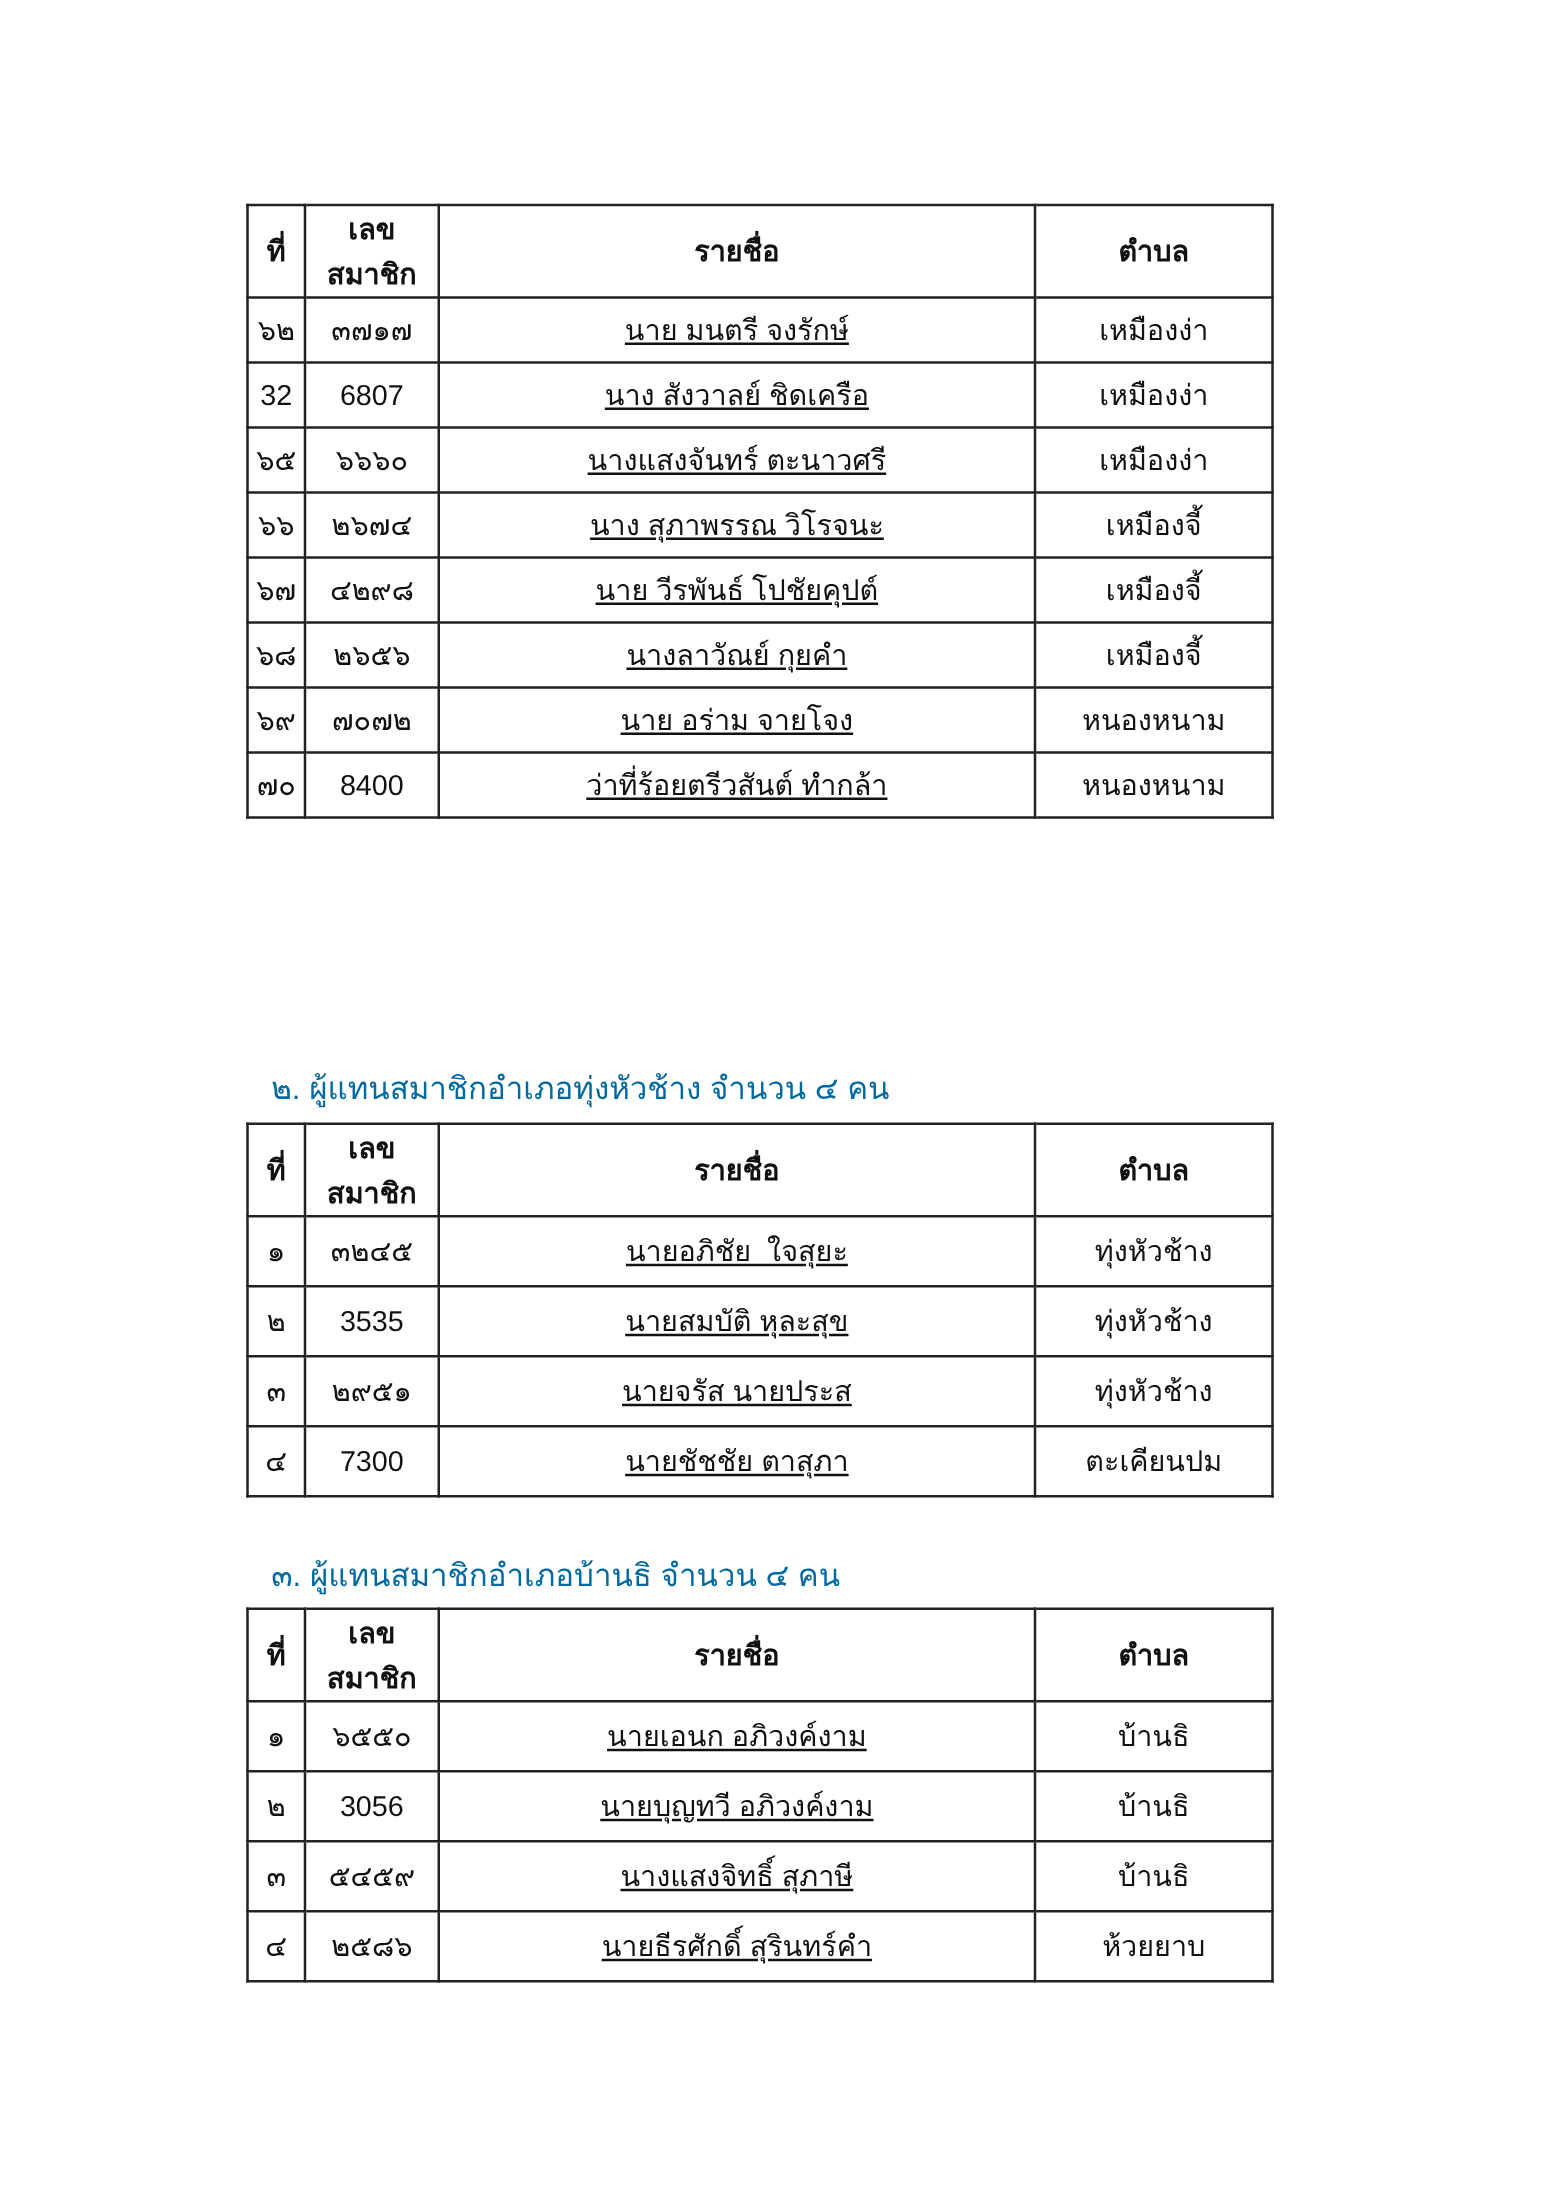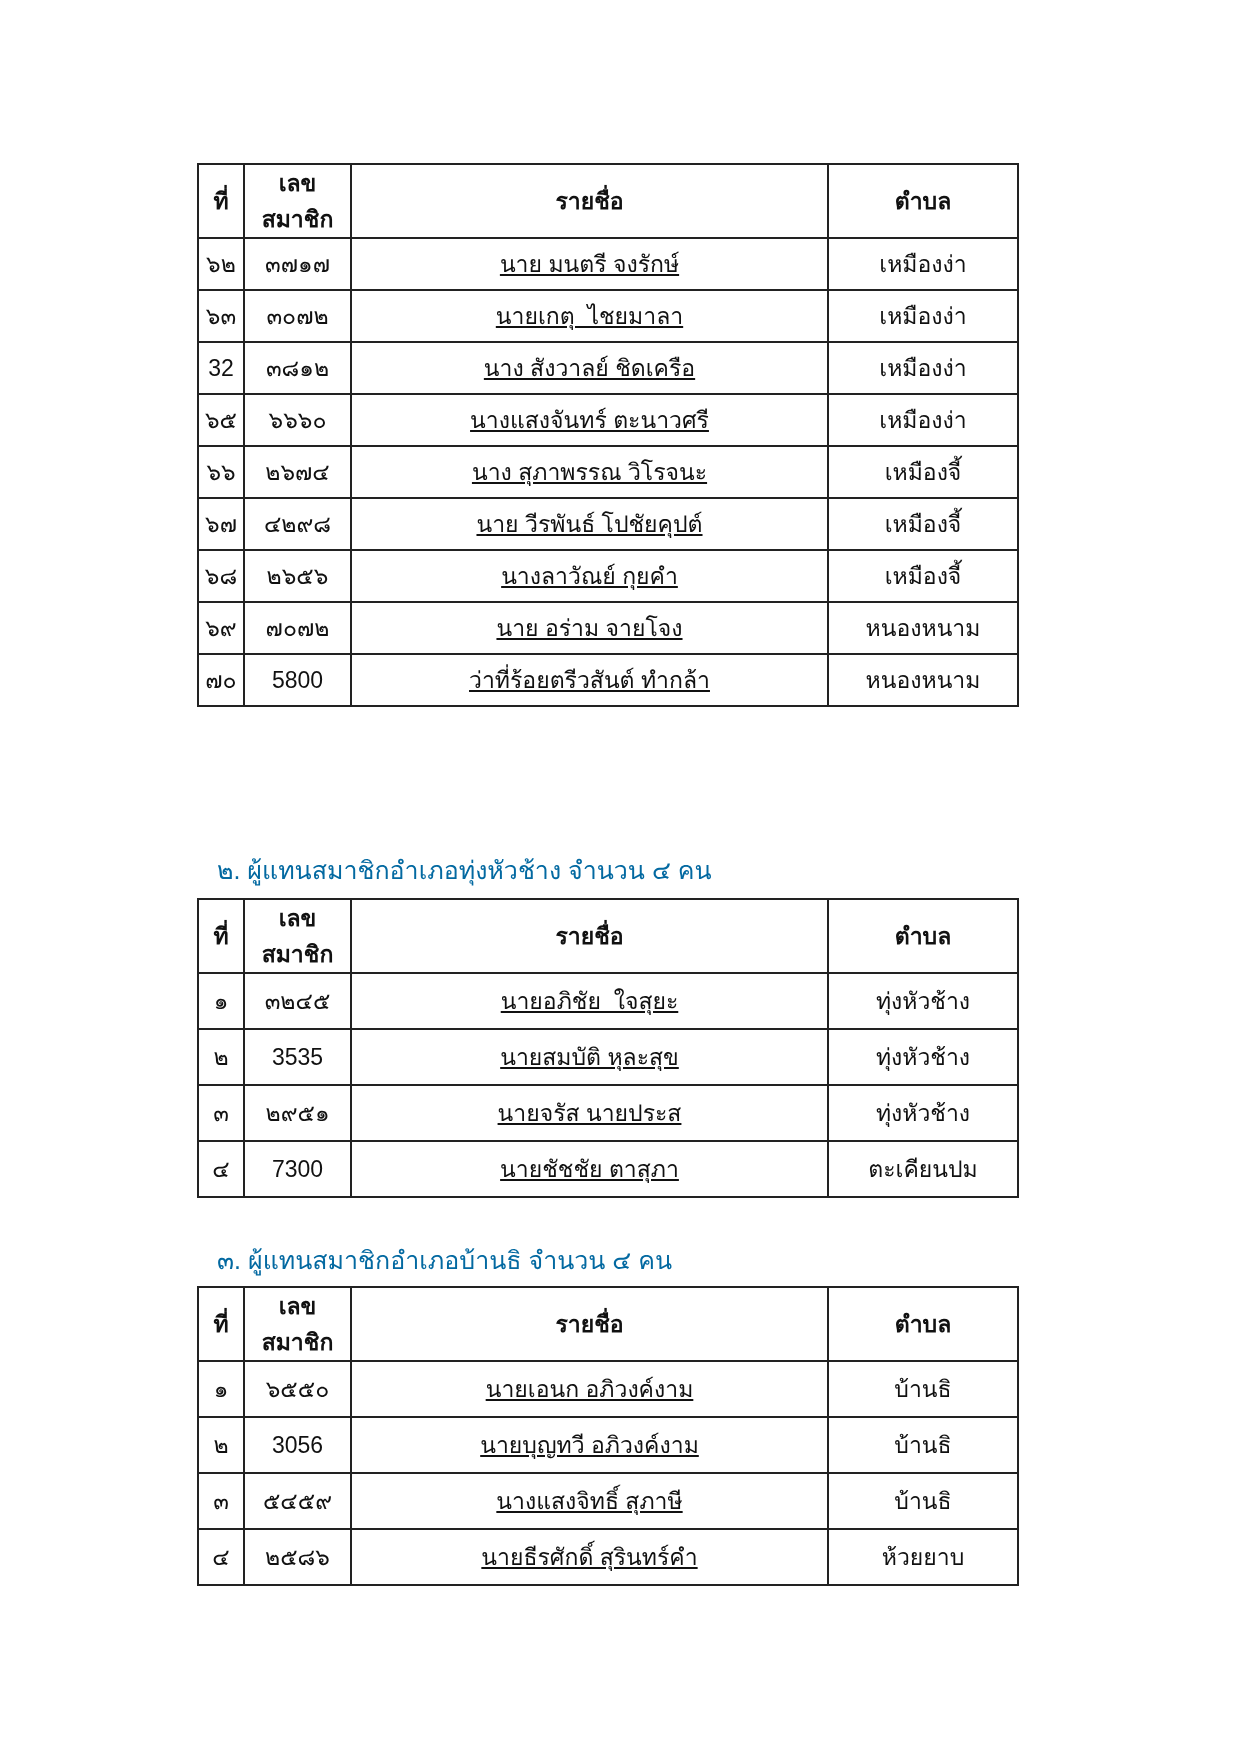--- a/index.html
+++ b/index.html
@@ -65,28 +65,22 @@
       </tr>
     </thead>
     <tbody>
       <tr>
         <td>๖๒</td>
         <td>๓๗๑๗</td>
         <td class="c-name">นาย มนตรี จงรักษ์</td>
         <td>เหมืองง่า</td>
       </tr>
       <tr>
-        <td>๖๓</td>
-        <td>๓๐๗๒</td>
-        <td class="c-name">นายเกตุ  ไชยมาลา</td>
-        <td>เหมืองง่า</td>
-      </tr>
-      <tr>
         <td>32</td>
-        <td>๓๘๑๒</td>
+        <td>6807</td>
         <td class="c-name">นาง สังวาลย์ ชิดเครือ</td>
         <td>เหมืองง่า</td>
       </tr>
       <tr>
         <td>๖๕</td>
         <td>๖๖๖๐</td>
         <td class="c-name">นางแสงจันทร์ ตะนาวศรี</td>
         <td>เหมืองง่า</td>
       </tr>
       <tr>
@@ -108,21 +102,21 @@
         <td>เหมืองจี้</td>
       </tr>
       <tr>
         <td>๖๙</td>
         <td>๗๐๗๒</td>
         <td class="c-name">นาย อร่าม จายโจง</td>
         <td>หนองหนาม</td>
       </tr>
       <tr>
         <td>๗๐</td>
-        <td>5800</td>
+        <td>8400</td>
         <td class="c-name">ว่าที่ร้อยตรีวสันต์ ทำกล้า</td>
         <td>หนองหนาม</td>
       </tr>
     </tbody>
   </table>
 
   <div class="section-heading" style="top:850px">๒. ผู้แทนสมาชิกอำเภอทุ่งหัวช้าง จำนวน ๔ คน</div>
 
   <table class="member-table t2" style="top:898px">
     <colgroup>

